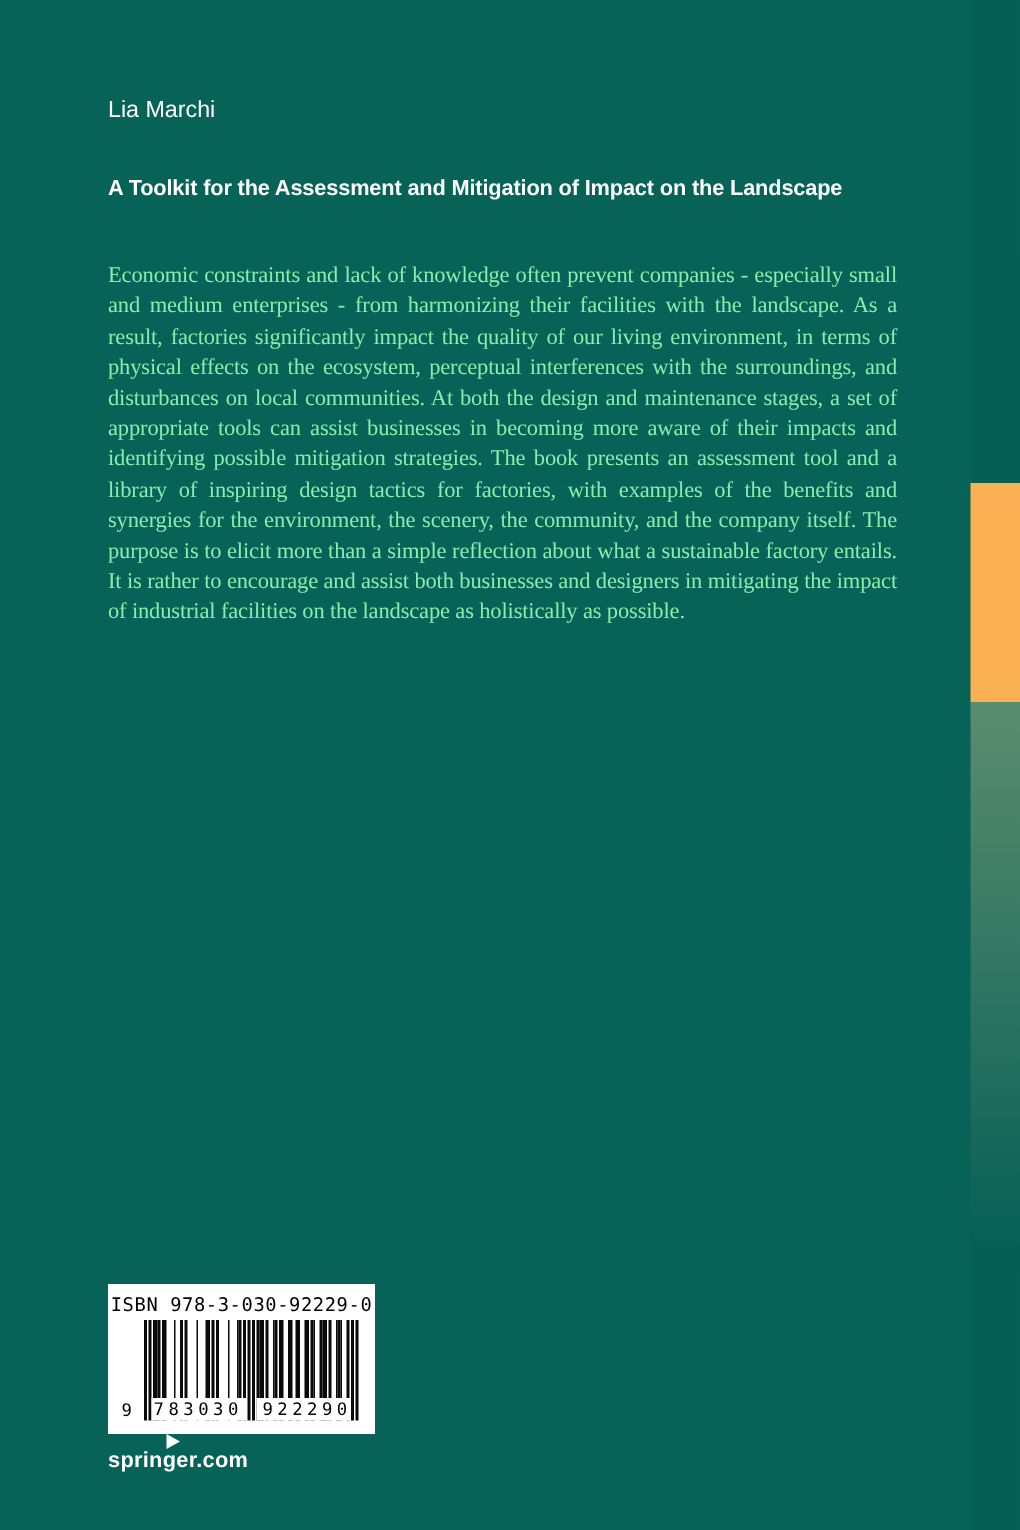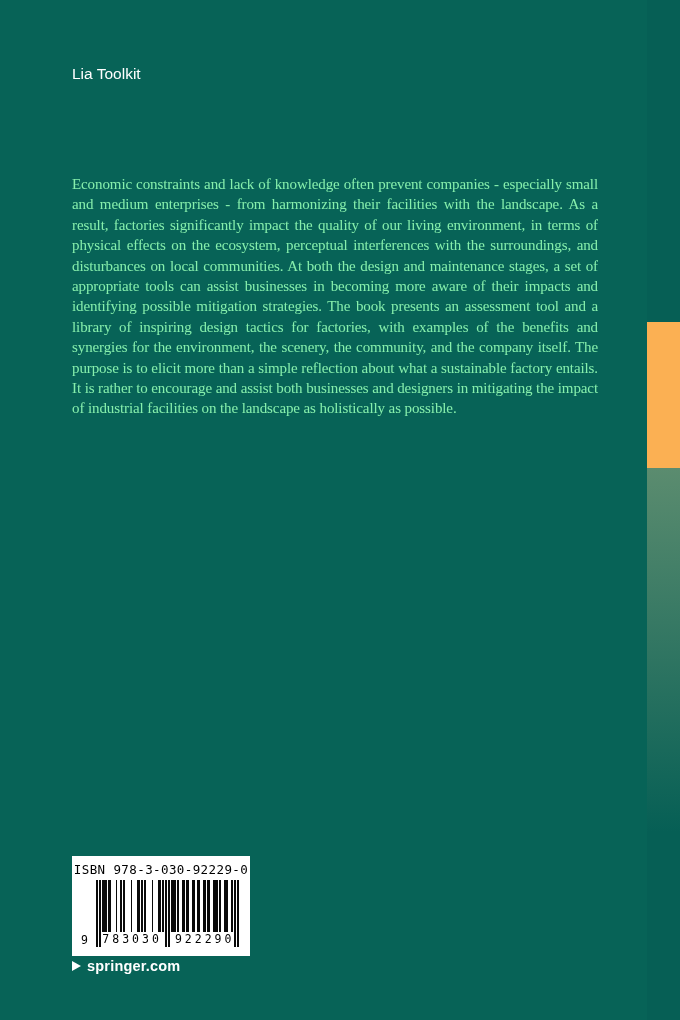--- a/index.html
+++ b/index.html
@@ -41,40 +41,41 @@
     font-family:"DejaVu Sans Mono",monospace;font-size:11.5px;color:#000;
   }
   .digit-box{
     position:absolute;bottom:0;height:15px;background:#fff;
     font-family:"DejaVu Sans Mono",monospace;font-size:11.5px;color:#000;
     letter-spacing:3px;text-align:center;line-height:15px;
   }
   .digit-box.g1{left:3.158%;width:44.21%;}
   .digit-box.g2{left:52.63%;width:44.21%;text-align:right;}
   
-  .publisher{position:absolute;left:72px;top:956px;height:20px;display:flex;align-items:center;}
+  .publisher{position:absolute;left:72px;top:956px;height:20px;display:flex;align-items:center;flex-direction:column;}
   .tri{
     width:0;height:0;margin-right:6px;
     border-left:9px solid #fff;
     border-top:5.5px solid transparent;
     border-bottom:5.5px solid transparent;
   }
   .publisher .url{font-size:14.5px;font-weight:bold;color:#fff;letter-spacing:0.2px;}
 </style>
 </head>
 <body>
 
 <div class="page" style="background: rgb(7, 99, 87);">
 
   <div class="edge-strip"></div>
   <div class="accent-orange" style="background: rgb(251, 176, 83);"></div>
   <div class="accent-sage" style="background: linear-gradient(rgb(91, 140, 111) 0%, rgba(7, 99, 87, 0) 100%);"></div>
 
 
-  <div class="author">Lia Toolkit</div>
+  <div class="author">Lia Marchi</div>
+  <div class="subtitle">A Toolkit for the Assessment and Mitigation of Impact on the Landscape</div>
 
   <p class="blurb">Economic constraints and lack of knowledge often prevent companies - especially small and medium enterprises - from harmonizing their facilities with the landscape. As a result, factories significantly impact the quality of our living environment, in terms of physical effects on the ecosystem, perceptual interferences with the surroundings, and disturbances on local communities. At both the design and maintenance stages, a set of appropriate tools can assist businesses in becoming more aware of their impacts and identifying possible mitigation strategies. The book presents an assessment tool and a library of inspiring design tactics for factories, with examples of the benefits and synergies for the environment, the scenery, the community, and the company itself. The purpose is to elicit more than a simple reflection about what a sustainable factory entails. It is rather to encourage and assist both businesses and designers in mitigating the impact of industrial facilities on the landscape as holistically as possible.</p>
 
   <div class="barcode-box">
     <div class="isbn-label">ISBN 978-3-030-92229-0</div>
     <span class="digit-left">9</span>
     <div class="bars">
       <div class="digit-box g1">783030</div>
       <div class="digit-box g2">922290</div>
     <div class="bar on"></div>

